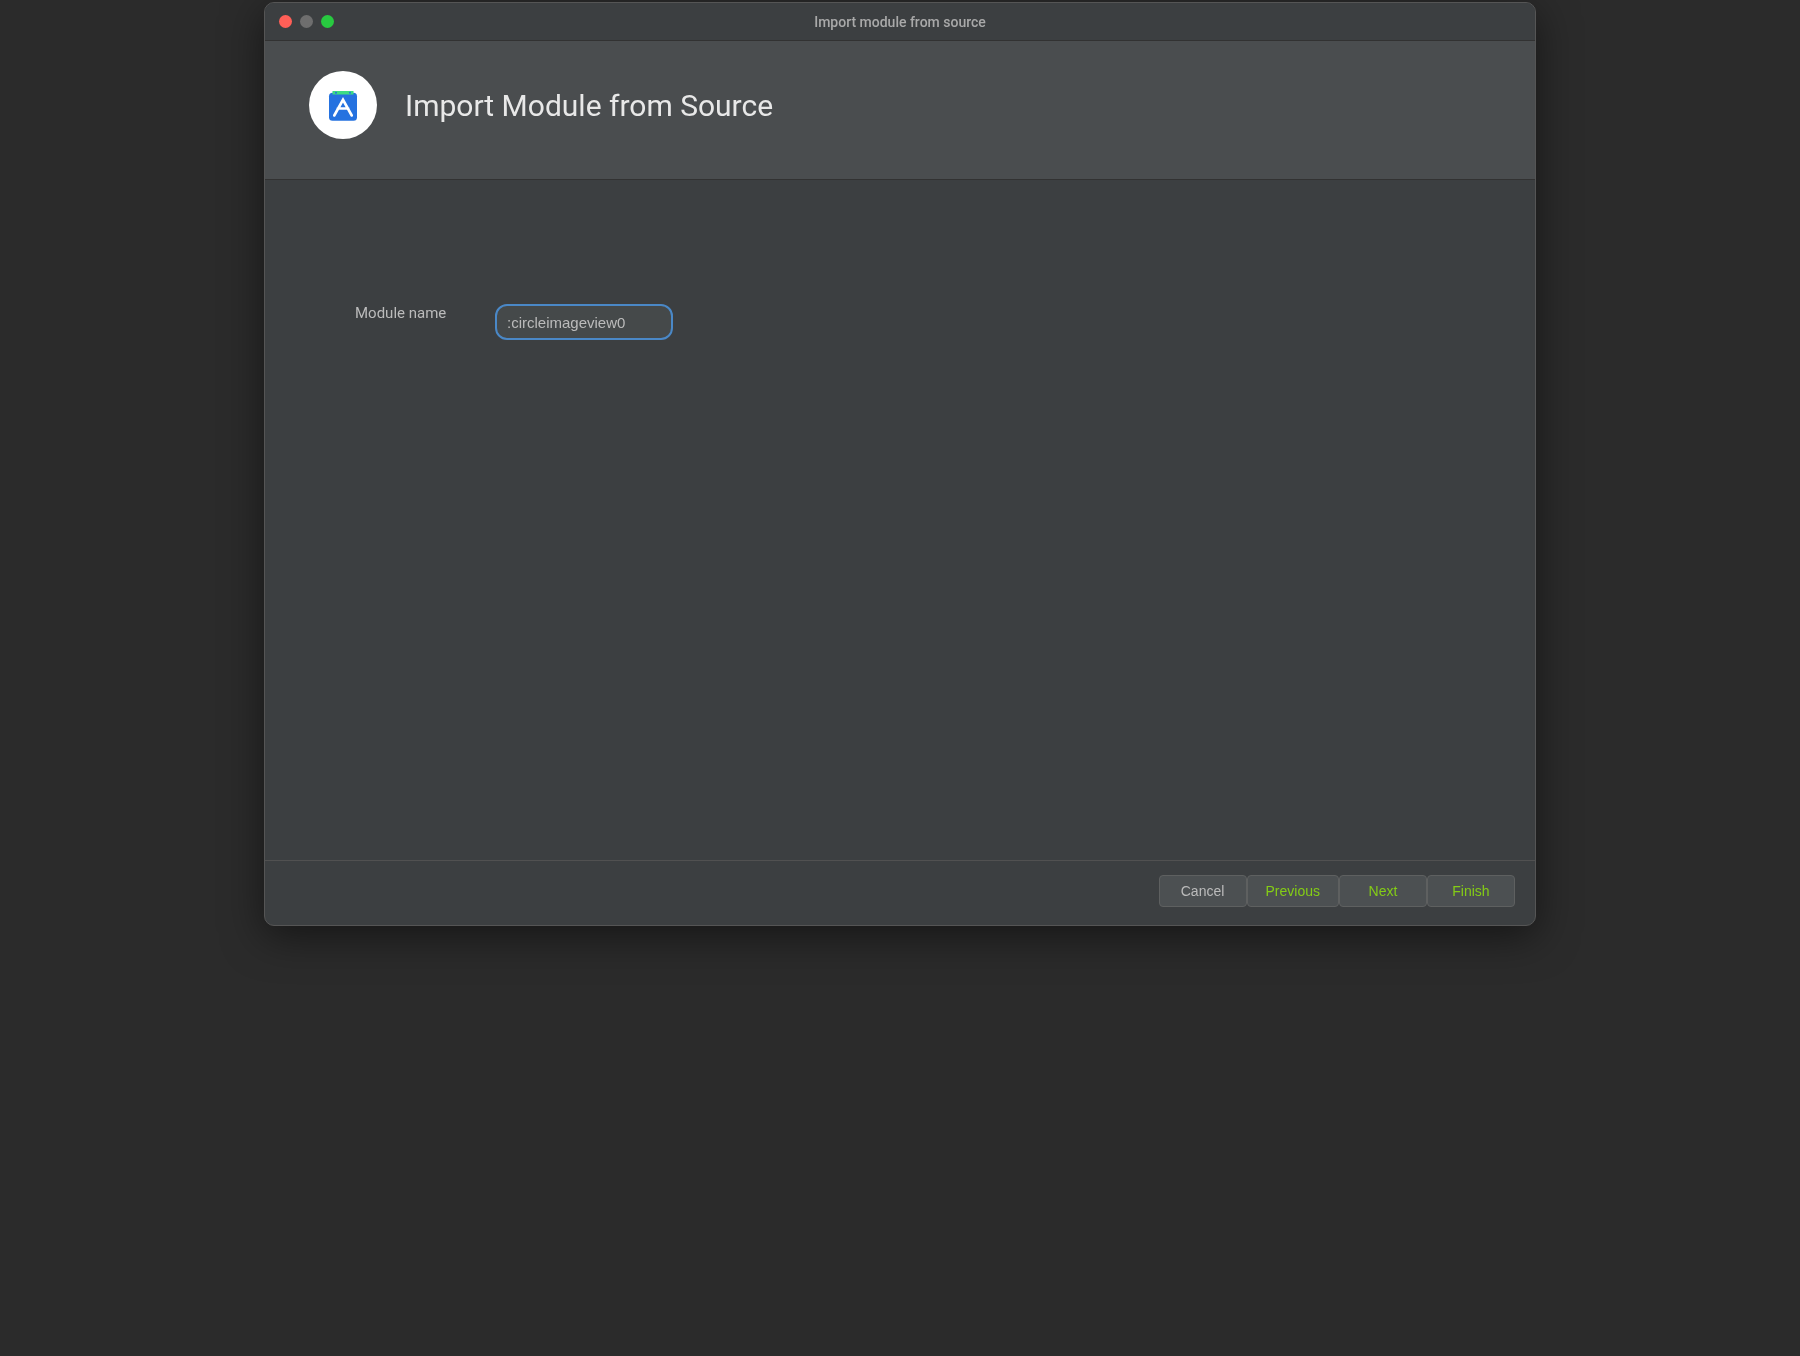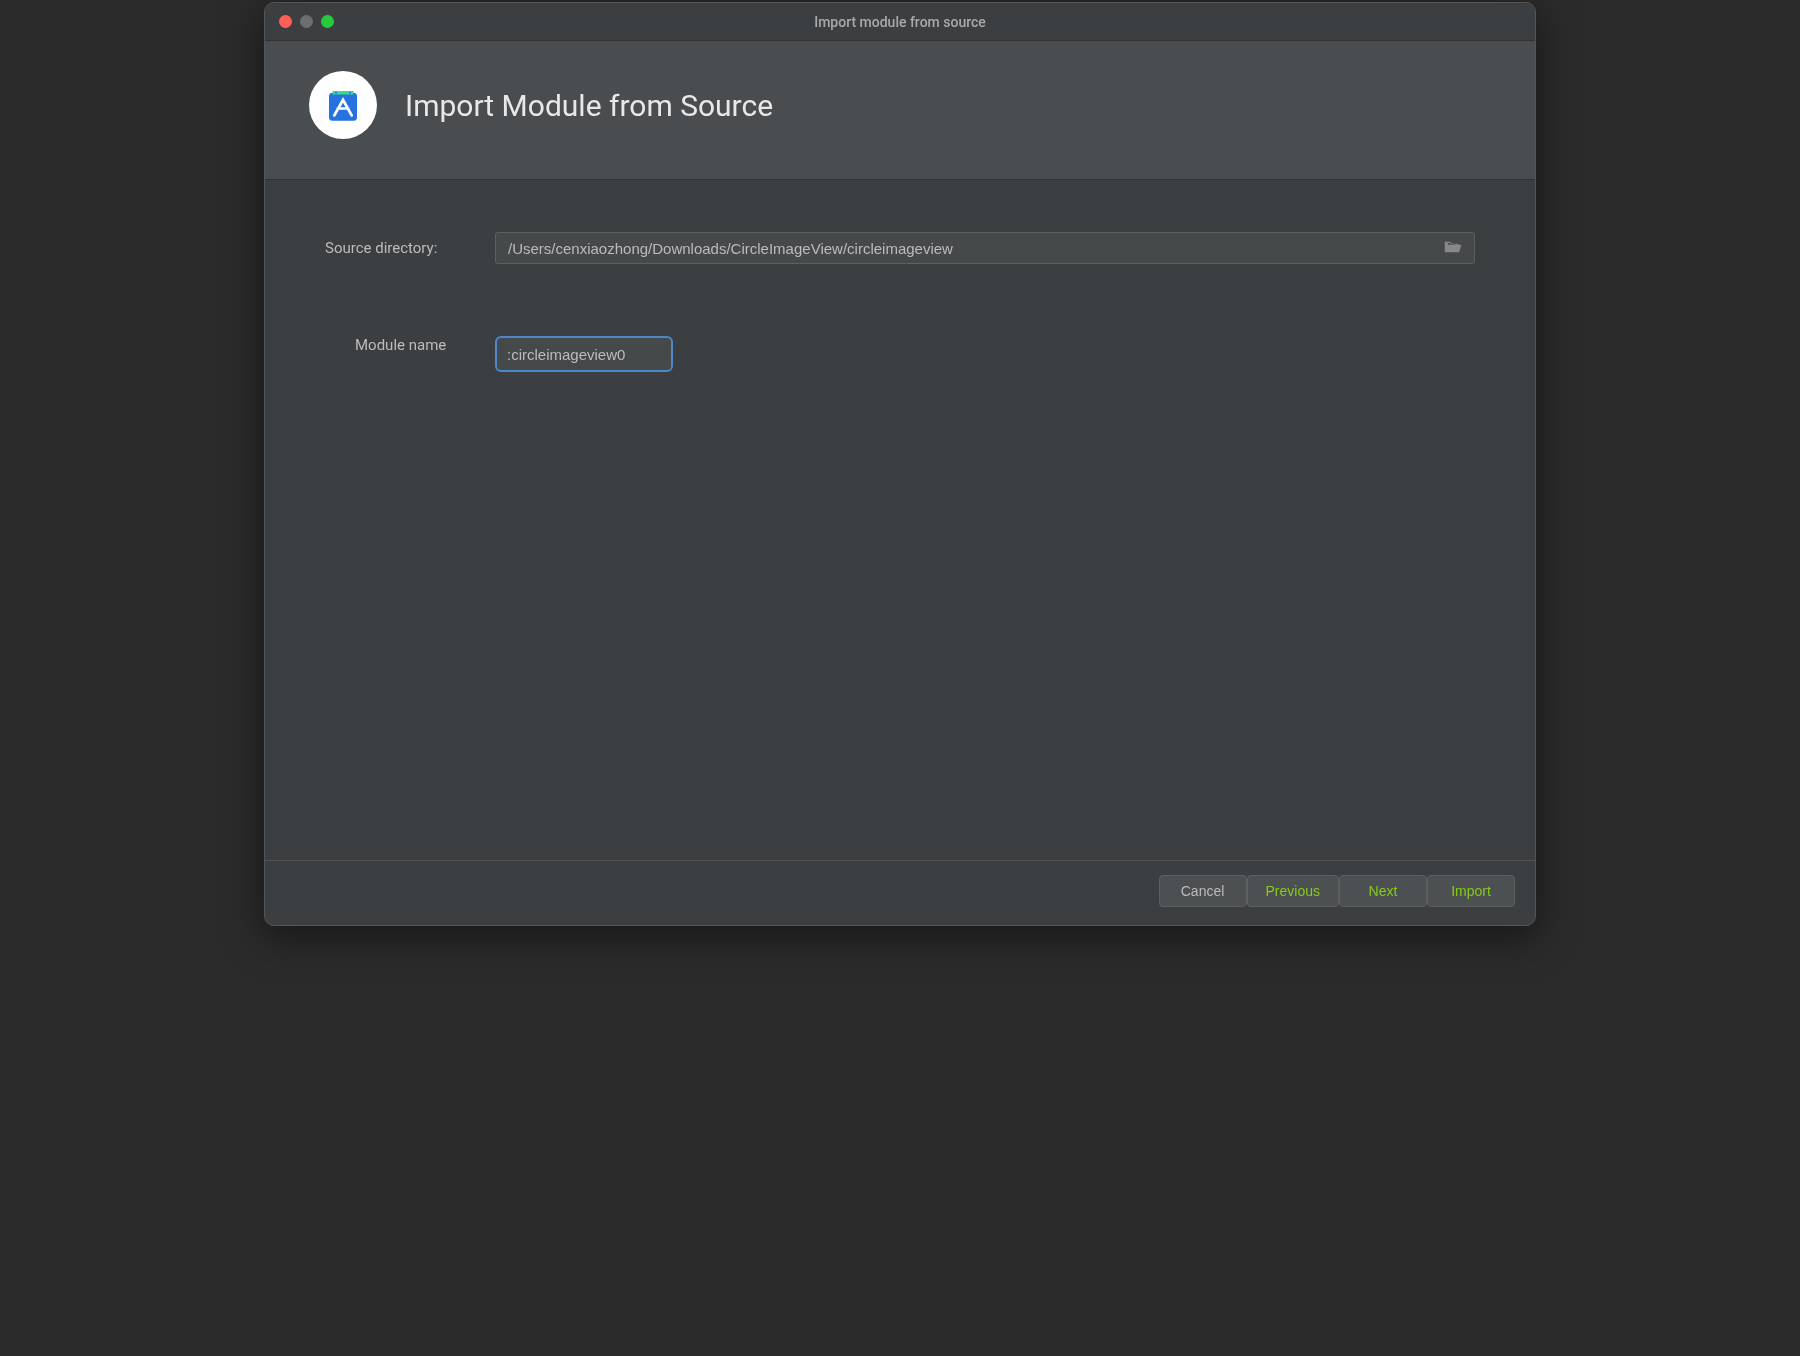--- a/index.html
+++ b/index.html
@@ -158,21 +158,21 @@
       font-size: 15px;
       width: 140px;
       flex-shrink: 0;
     }
     
     .module-name-input {
       width: 178px;
       height: 36px;
       background: #45494a;
       border: 2px solid #4a88c7;
-      border-radius: 6px;
+      border-radius: 12px;
       color: #bbbbbb;
       font-size: 15px;
       padding: 3px 10px;
       outline: none;
     }
     
     .footer-section {
       border-top: 1px solid #515151;
       padding: 14px 20px 18px 20px;
       display: flex;
@@ -219,39 +219,28 @@
         <circle cx="32" cy="10" r="1.2" fill="#2572e0"></circle>
         <path d="M 14 36 L 24 18 L 34 36 M 18 28 L 30 28" stroke="#fff" stroke-width="3" stroke-linecap="round" fill="none"></path>
       </svg>
     </div>
     <h1 class="header-title">Import Module from Source</h1>
   </div>
 
   <div class="content-section">
 
 
-    <div class="form-row">
-      <div class="form-label">Source directory:</div>
-      <div class="input-with-browse">
-        <input type="text" class="text-input-inner" value="/Users/cenxiaozhong/Downloads/CircleImageView/circleimageview" style="">
-        <span class="browse-icon">
-          <svg width="18" height="14" viewBox="0 0 18 14">
-            <path d="M 1 2 L 1 12 L 15 12 L 17 5 L 4 5 L 3 2 Z M 1 2 L 6 2 L 7 4 L 14 4 L 14 5" fill="#888" stroke="#888" stroke-width="0.5"></path>
-          </svg>
-        </span>
-      </div>
-    </div>
 
     <div class="module-name-row">
       <div class="module-name-label">Module name</div>
       <input type="text" class="module-name-input" value=":circleimageview0" style="">
     </div>
 
   </div>
 
   <div class="footer-section">
     <button class="footer-button">Cancel</button>
     <button class="footer-button disabled">Previous</button>
     <button class="footer-button disabled">Next</button>
-    <button class="footer-button disabled">Import</button>
+    <button class="footer-button disabled">Finish</button>
   </div>
 
 </div>
 
 </body></html>

